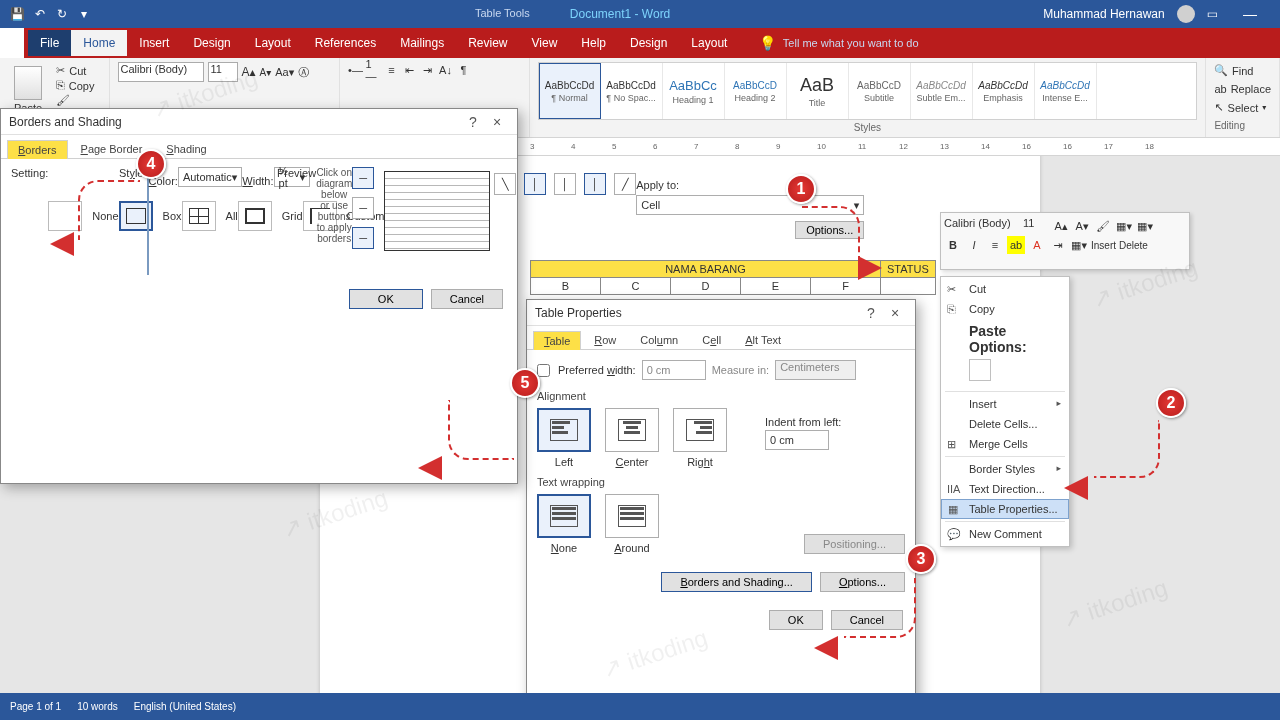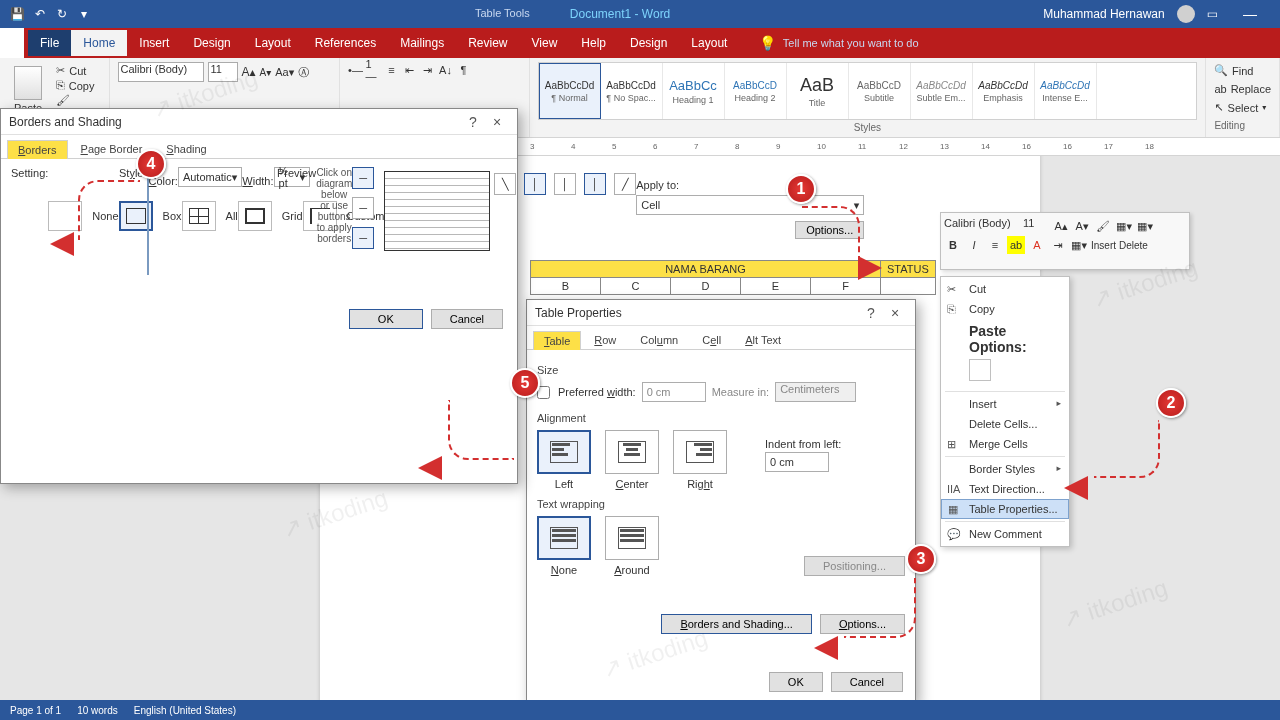--- a/index.html
+++ b/index.html
@@ -85,21 +85,21 @@
 .dialog { position: absolute; background: #fff; border: 1px solid #888; box-shadow: 4px 4px 12px rgba(0,0,0,.3); font-size: 11px; }
 .dialog .title { height: 26px; display: flex; align-items: center; padding: 0 8px; background: #fff; border-bottom: 1px solid #e0e0e0; font-size: 12px; }
 .dialog .title .sp { flex: 1; }
 .dialog .title .q, .dialog .title .x { width: 24px; text-align: center; font-size: 14px; cursor: pointer; color: #555; }
 .dialog .tabs-row { display: flex; border-bottom: 1px solid #d0d0d0; padding: 4px 6px 0; gap: 2px; }
 .dialog .tabs-row .dtab { padding: 3px 10px; border: 1px solid transparent; border-bottom: none; color: #444; cursor: pointer; }
 .dialog .tabs-row .dtab.sel { border-color: #d0d0d0; background: #fde047; position: relative; top: 1px; }
 .dialog .tabs-row .dtab .u { text-decoration: underline; }
 .dialog .body { padding: 10px; }
 .dialog .btns { display: flex; justify-content: flex-end; gap: 8px; padding: 8px 12px; }
-.dialog button { padding: 3px 18px; border: 1px solid #adadad; background: #e1e1e1; font-size: 11px; cursor: pointer; margin-top: 20px; }
+.dialog button { padding: 3px 18px; border: 1px solid #adadad; background: #e1e1e1; font-size: 11px; cursor: pointer; }
 
 
 .dlg-tp { left: 526px; top: 299px; width: 390px; height: 405px; }
 .dlg-tp .gtitle { font-size: 11px; color: #444; margin: 4px 0 6px; }
 .dlg-tp .size-row { display: flex; align-items: center; gap: 6px; margin-bottom: 10px; }
 .dlg-tp input[type=checkbox] { margin-right: 2px; }
 .dlg-tp .spin { width: 64px; height: 20px; border: 1px solid #adadad; display: flex; align-items: center; padding: 0 4px; background: #fff; color: #888; }
 .dlg-tp .combosel { height: 20px; border: 1px solid #adadad; background: #efefef; padding: 0 16px 0 4px; color: #888; }
 .dlg-tp .align-row { display: flex; gap: 14px; margin-bottom: 8px; }
 .dlg-tp .align-opt { display: flex; flex-direction: column; align-items: center; gap: 4px; }
@@ -144,21 +144,21 @@
 .badge { position: absolute; width: 30px; height: 30px; border-radius: 50%; background: radial-gradient(#e53935,#b71c1c); border: 2px solid #fff; color: #fff; font-weight: bold; font-size: 16px; display: flex; align-items: center; justify-content: center; box-shadow: 1px 1px 3px rgba(0,0,0,.4); z-index: 100; }
 .arrow-ptr { position: absolute; width: 0; height: 0; z-index: 99; }
 .arrow-left { border-top: 12px solid transparent; border-bottom: 12px solid transparent; border-right: 24px solid #d32f2f; }
 .arrow-right { border-top: 12px solid transparent; border-bottom: 12px solid transparent; border-left: 24px solid #d32f2f; }
 .dash-path { position: absolute; border: 2px dashed #d32f2f; z-index: 98; }
 
 
 .wm { position: absolute; font-size: 24px; color: rgba(0,0,0,.06); transform: rotate(-18deg); font-weight: 500; pointer-events: none; }
 
 
-.statusbar { position: absolute; bottom: 0; left: 0; right: 0; height: 20px; background: #2b579a; color: #fff; font-size: 10px; display: flex; align-items: center; padding: 0 10px; gap: 16px; }
+.statusbar { position: absolute; bottom: 0; left: 0; right: 0; height: 27px; background: #2b579a; color: #fff; font-size: 10px; display: flex; align-items: center; padding: 0 10px; gap: 16px; }
 </style>
 </head>
 <body>
 
 <div class="titlebar">
   <div class="qat">
     <span>💾</span>
     <span>↶</span>
     <span>↻</span>
     <span>▾</span>
@@ -412,21 +412,20 @@
     <span class="x">×</span>
   </div>
   <div class="tabs-row">
     <div class="dtab sel"><span class="u">T</span><span>able</span></div>
     <div class="dtab"><span class="u">R</span><span>ow</span></div>
     <div class="dtab"><span>Col</span><span class="u">u</span><span>mn</span></div>
     <div class="dtab"><span>C</span><span class="u">e</span><span>ll</span></div>
     <div class="dtab"><span class="u">A</span><span>lt Text</span></div>
   </div>
   <div class="body">
-    <div class="gtitle">Size</div>
     <div class="size-row">
       <input type="checkbox" style="">
       <span>Preferred <u>w</u>idth:</span>
       <div class="spin">0 cm</div>
       <span style="color:#888;">Measure in:</span>
       <div class="combosel">Centimeters</div>
     </div>
     <div class="gtitle">Alignment</div>
     <div style="position:relative;">
       <div class="align-row">

